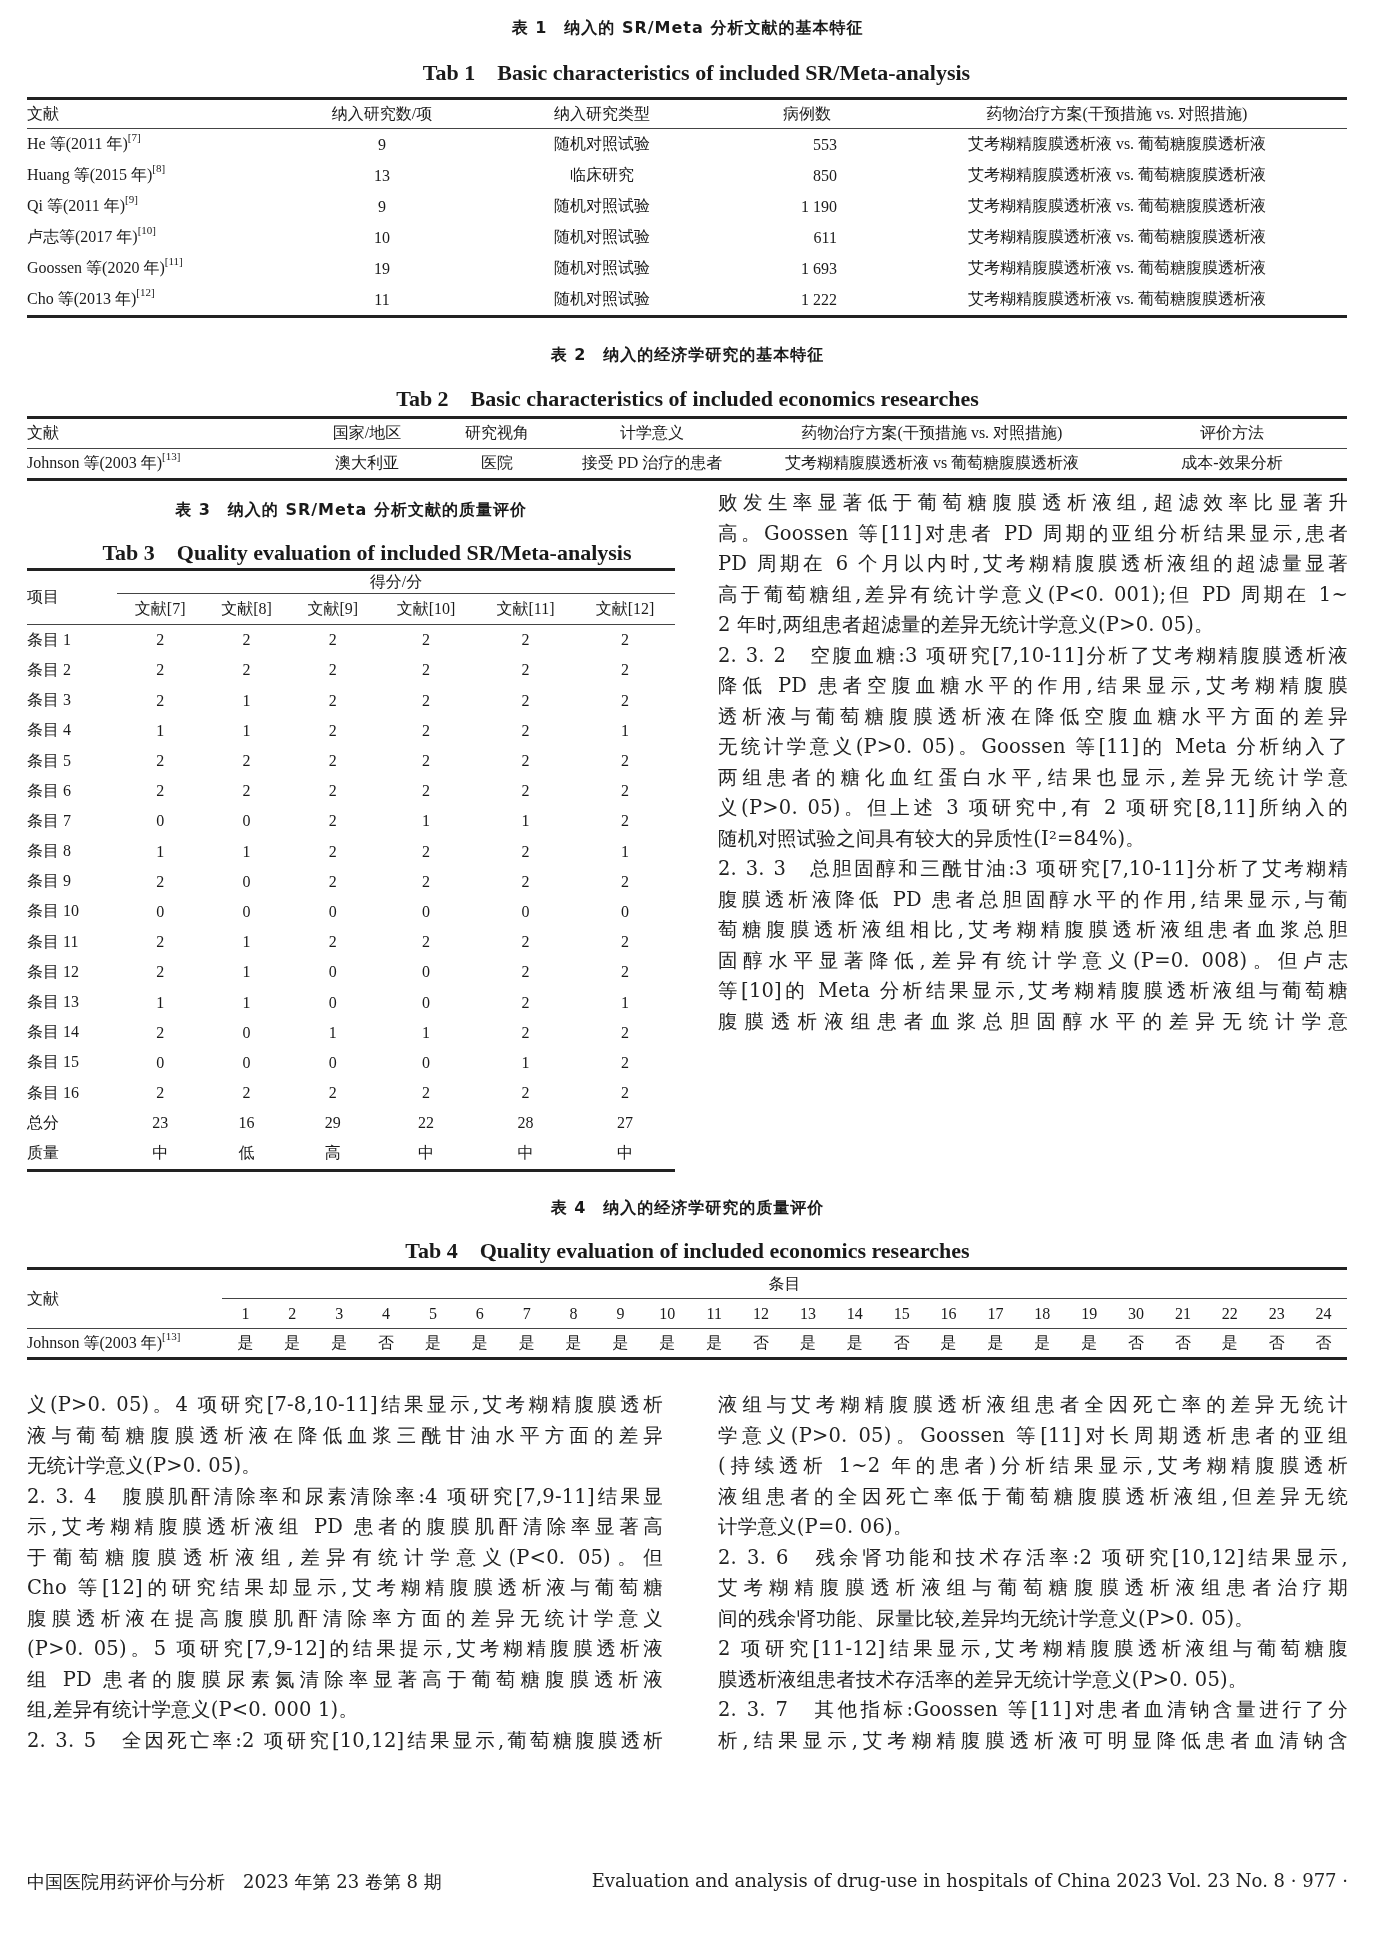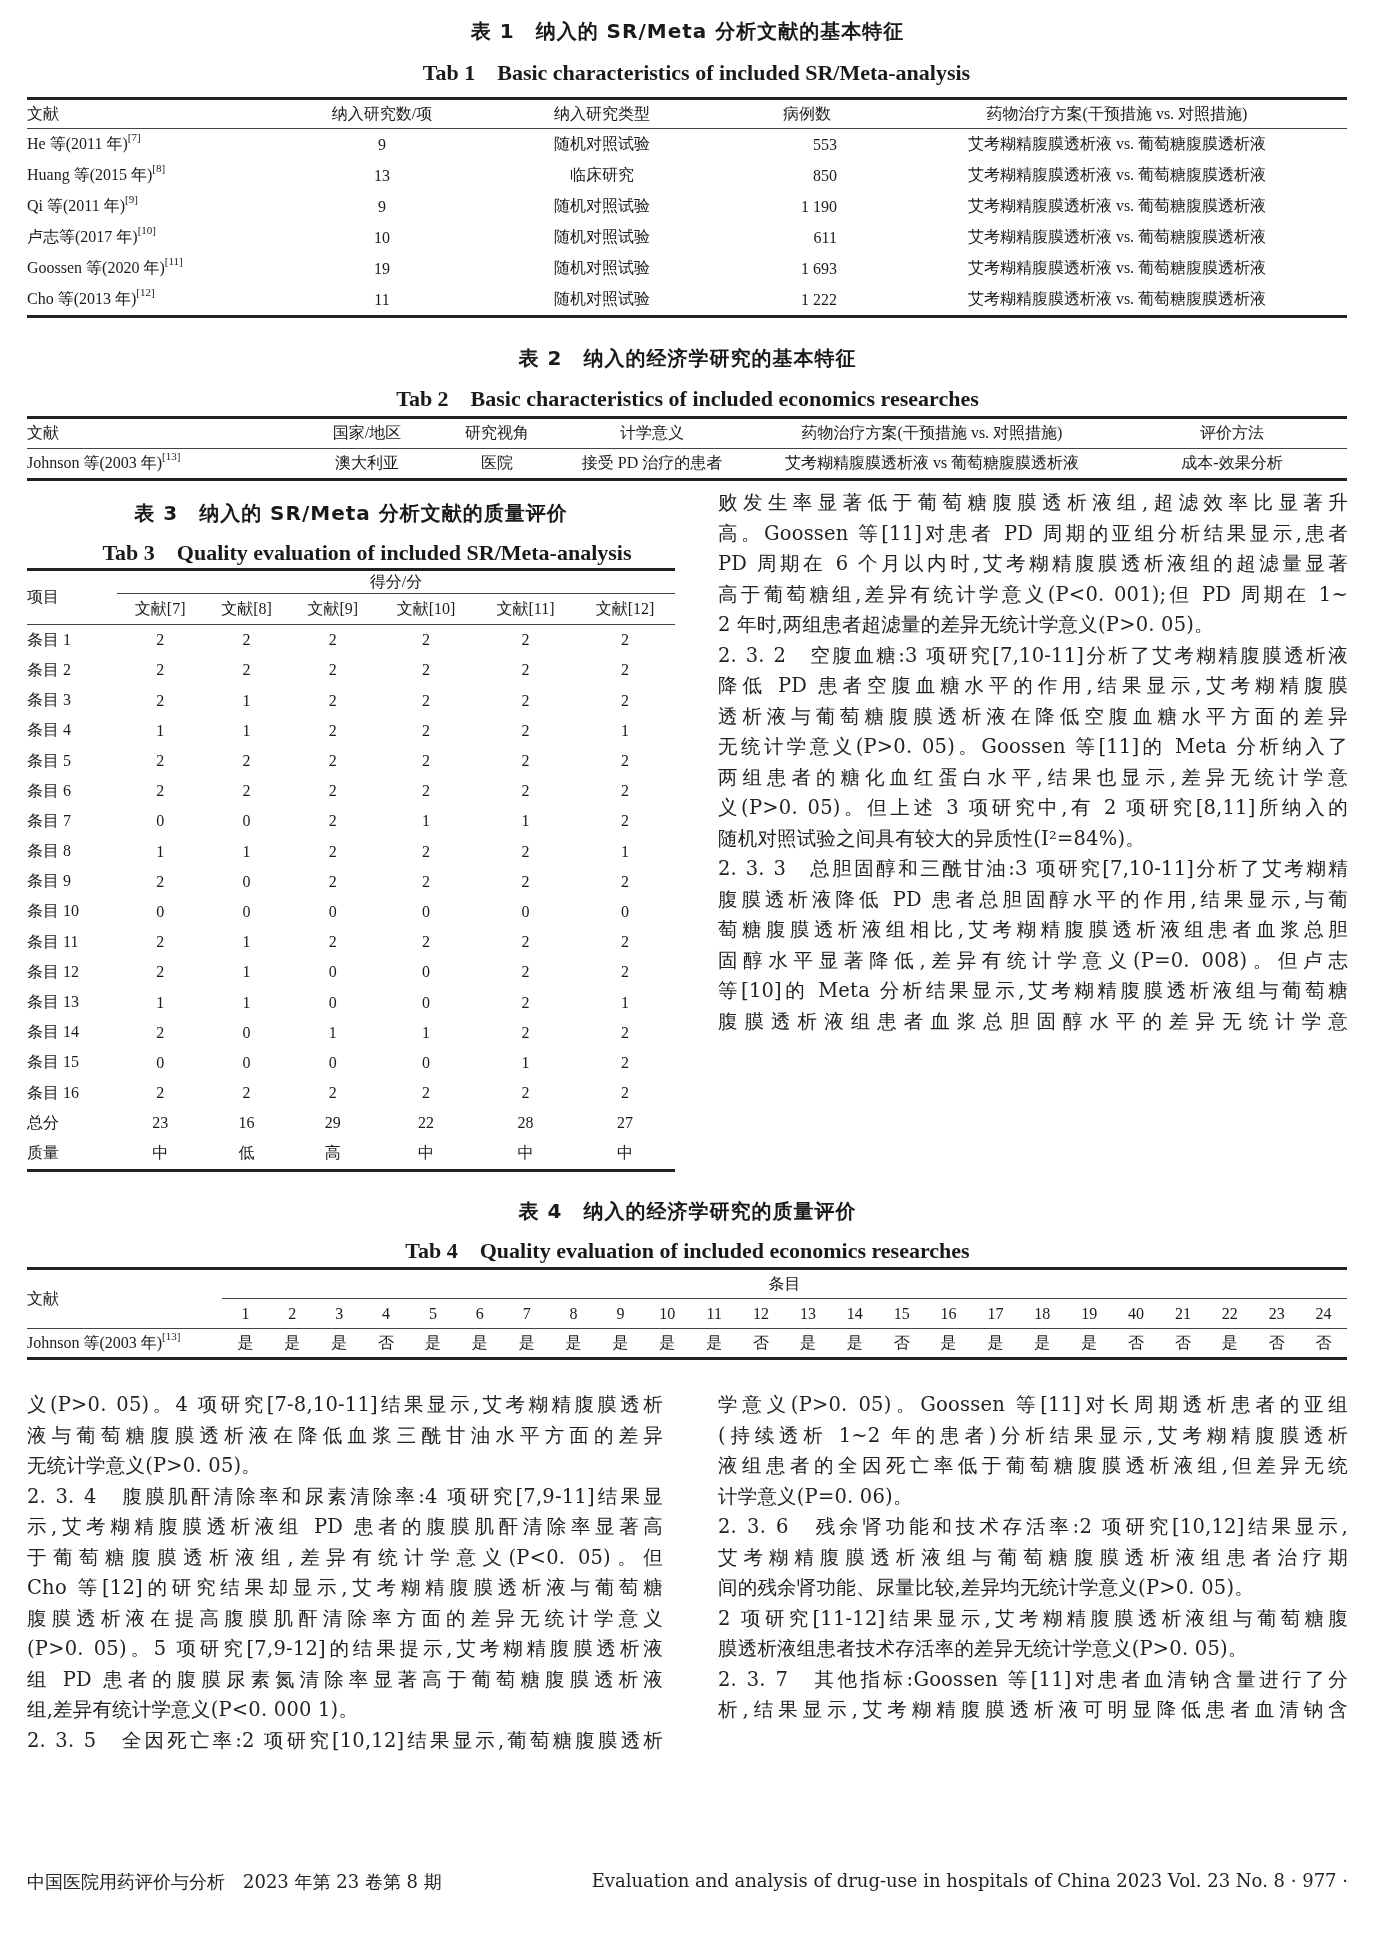--- a/index.html
+++ b/index.html
@@ -1,21 +1,21 @@
 <!DOCTYPE html>
 <html><head>
 <meta charset="utf-8">
 <style>
   html, body { margin: 0; padding: 0; background: #ffffff; }
   body {
     width: 1375px; height: 1940px; position: relative; overflow: hidden;
     font-family: "Liberation Serif", "DejaVu Serif", serif; color: #1a1a1a;
   }
   .abs { position: absolute; }
-  .cap-cn { font-family: "DejaVu Sans", "Liberation Sans", sans-serif; font-weight: bold; font-size: 20px; text-align: center; letter-spacing: 1px; }
+  .cap-cn { font-family: "DejaVu Sans", "Liberation Sans", sans-serif; font-weight: bold; font-size: 16px; text-align: center; letter-spacing: 1px; }
   .cap-en { font-family: "Liberation Serif", serif; font-weight: bold; font-size: 22px; text-align: center; }
   table { border-collapse: collapse; font-size: 16px; }
   table td, table th { font-weight: normal; padding: 0; white-space: nowrap; }
   .rule-thick { border-top: 3px solid #222; }
   .rule-thin { border-top: 1.5px solid #444; }
   .rule-bottom { border-bottom: 3px solid #222; }
   sup { font-size: 11px; vertical-align: 8px; line-height: 0; }
 
   
   #t1 { left: 27px; top: 97px; width: 1320px; }
@@ -357,21 +357,21 @@
         <th>10</th>
         <th>11</th>
         <th>12</th>
         <th>13</th>
         <th>14</th>
         <th>15</th>
         <th>16</th>
         <th>17</th>
         <th>18</th>
         <th>19</th>
-        <th>40</th>
+        <th>30</th>
         <th>21</th>
         <th>22</th>
         <th>23</th>
         <th>24</th>
       </tr>
   </thead>
   <tbody id="t4-body" class="rule-thin rule-bottom">
       <tr style="height:30px;">
         <td class="first"><span>Johnson 等(2003 年)</span><sup>[13]</sup></td>
         <td>是</td>
@@ -410,20 +410,21 @@
     <span class="line">示,艾考糊精腹膜透析液组 PD 患者的腹膜肌酐清除率显著高</span>
     <span class="line">于葡萄糖腹膜透析液组,差异有统计学意义(P&lt;0. 05)。但</span>
     <span class="line">Cho 等[12]的研究结果却显示,艾考糊精腹膜透析液与葡萄糖</span>
     <span class="line">腹膜透析液在提高腹膜肌酐清除率方面的差异无统计学意义</span>
     <span class="line">(P&gt;0. 05)。5 项研究[7,9-12]的结果提示,艾考糊精腹膜透析液</span>
     <span class="line">组 PD 患者的腹膜尿素氮清除率显著高于葡萄糖腹膜透析液</span>
     <span class="line last">组,差异有统计学意义(P&lt;0. 000 1)。</span>
     <span class="line">2. 3. 5　全因死亡率:2 项研究[10,12]结果显示,葡萄糖腹膜透析</span>
   </div>
 <div class="para" id="rc-bottom" style="left:718px; top:1390px; width:630px;">
+    <span class="line">液组与艾考糊精腹膜透析液组患者全因死亡率的差异无统计</span>
     <span class="line">学意义(P&gt;0. 05)。Goossen 等[11]对长周期透析患者的亚组</span>
     <span class="line">(持续透析 1~2 年的患者)分析结果显示,艾考糊精腹膜透析</span>
     <span class="line">液组患者的全因死亡率低于葡萄糖腹膜透析液组,但差异无统</span>
     <span class="line last">计学意义(P=0. 06)。</span>
     <span class="line">2. 3. 6　残余肾功能和技术存活率:2 项研究[10,12]结果显示,</span>
     <span class="line">艾考糊精腹膜透析液组与葡萄糖腹膜透析液组患者治疗期</span>
     <span class="line last">间的残余肾功能、尿量比较,差异均无统计学意义(P&gt;0. 05)。</span>
     <span class="line">2 项研究[11-12]结果显示,艾考糊精腹膜透析液组与葡萄糖腹</span>
     <span class="line last">膜透析液组患者技术存活率的差异无统计学意义(P&gt;0. 05)。</span>
     <span class="line">2. 3. 7　其他指标:Goossen 等[11]对患者血清钠含量进行了分</span>

